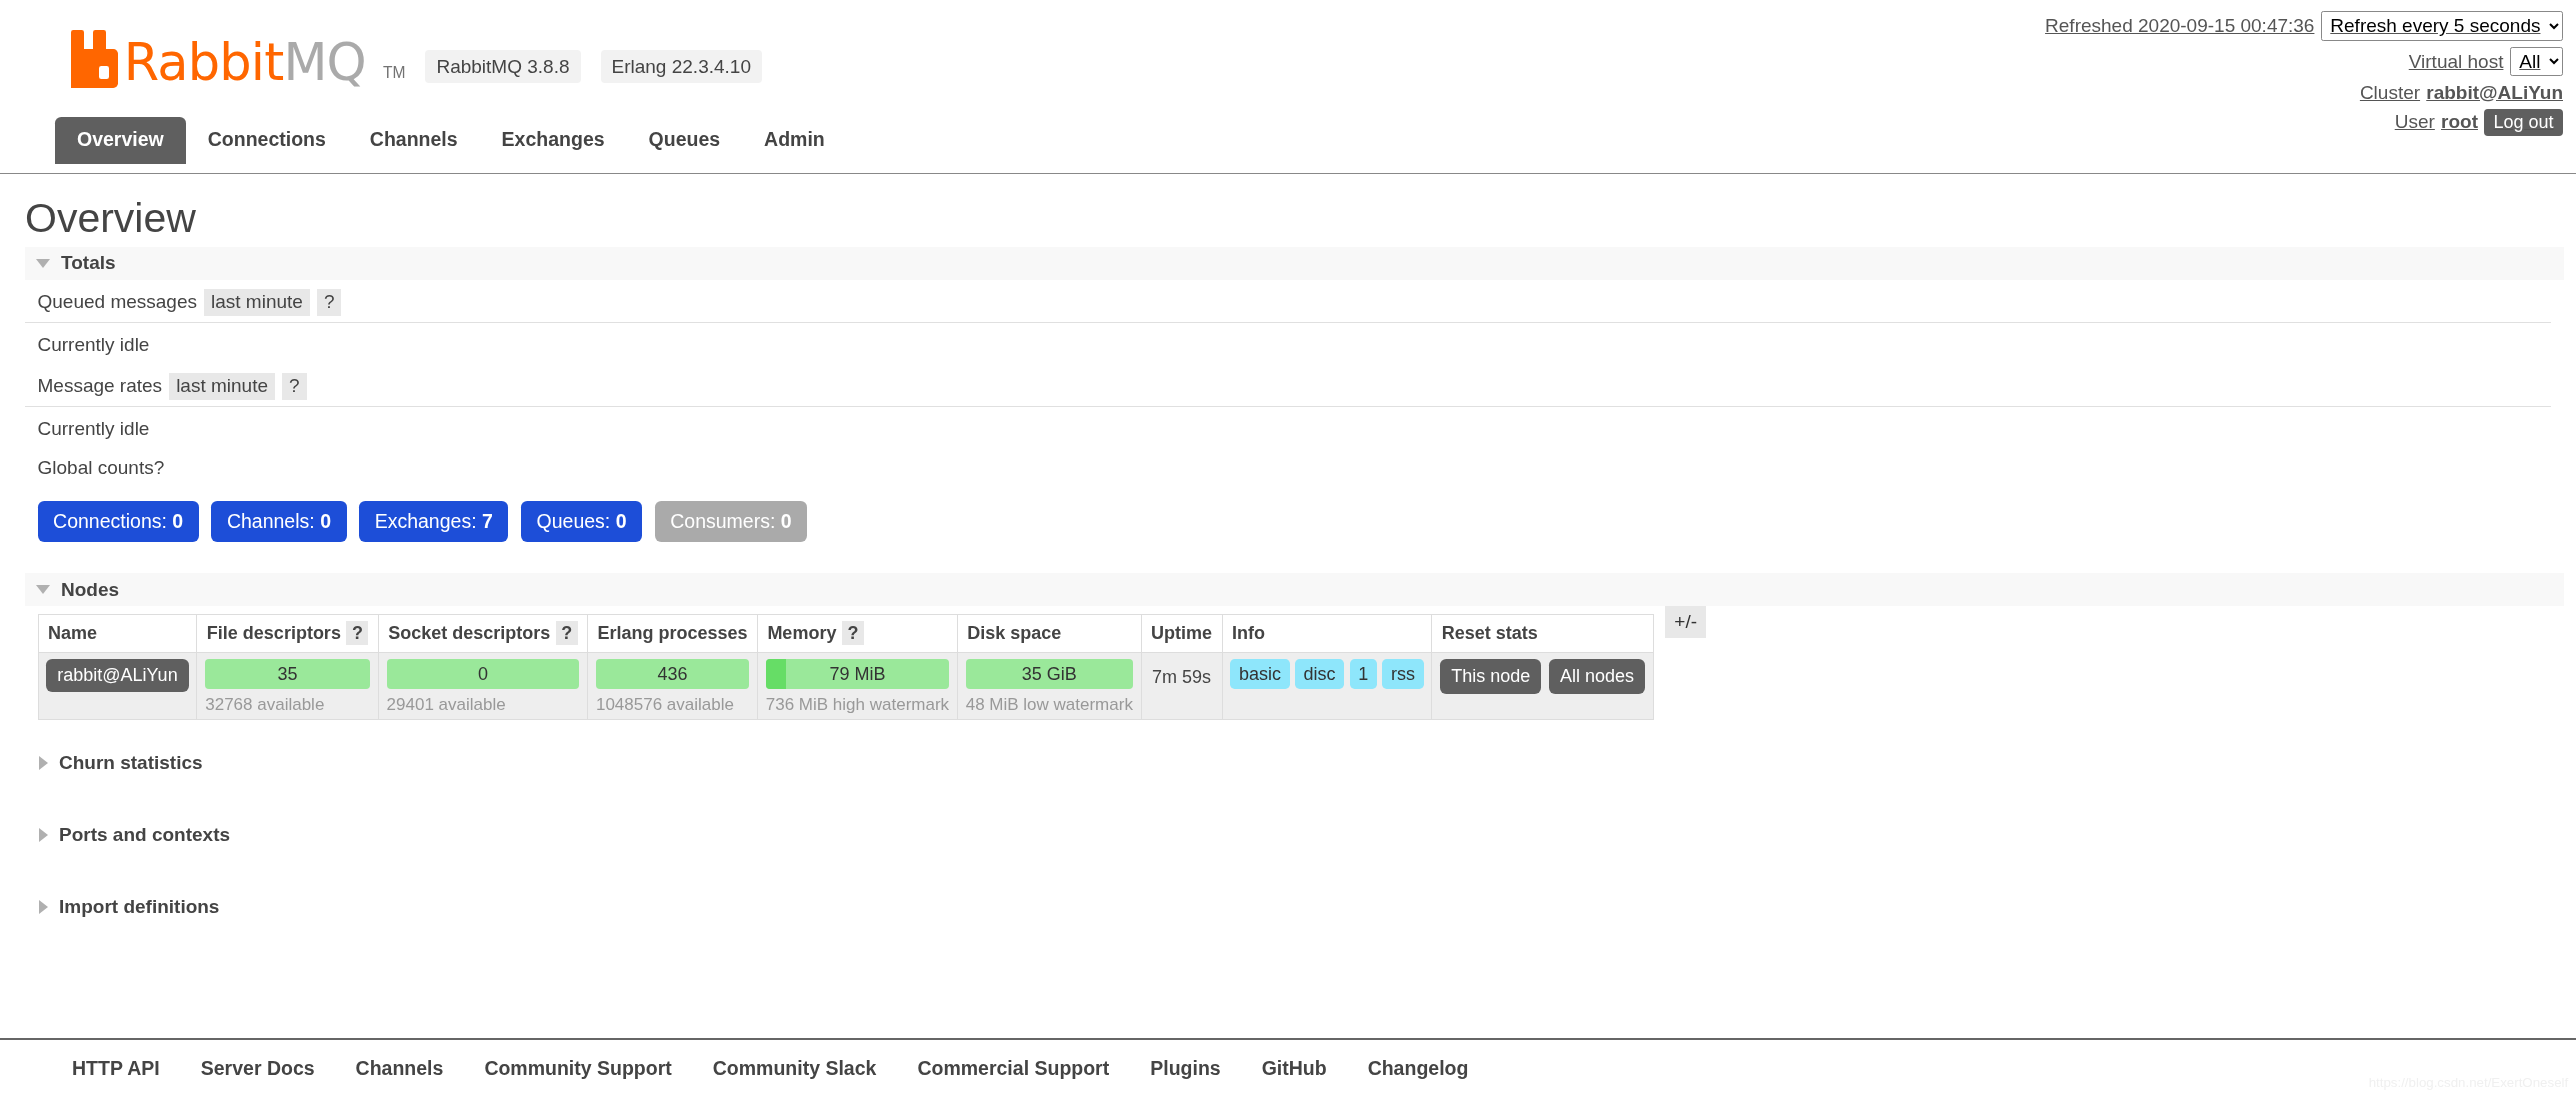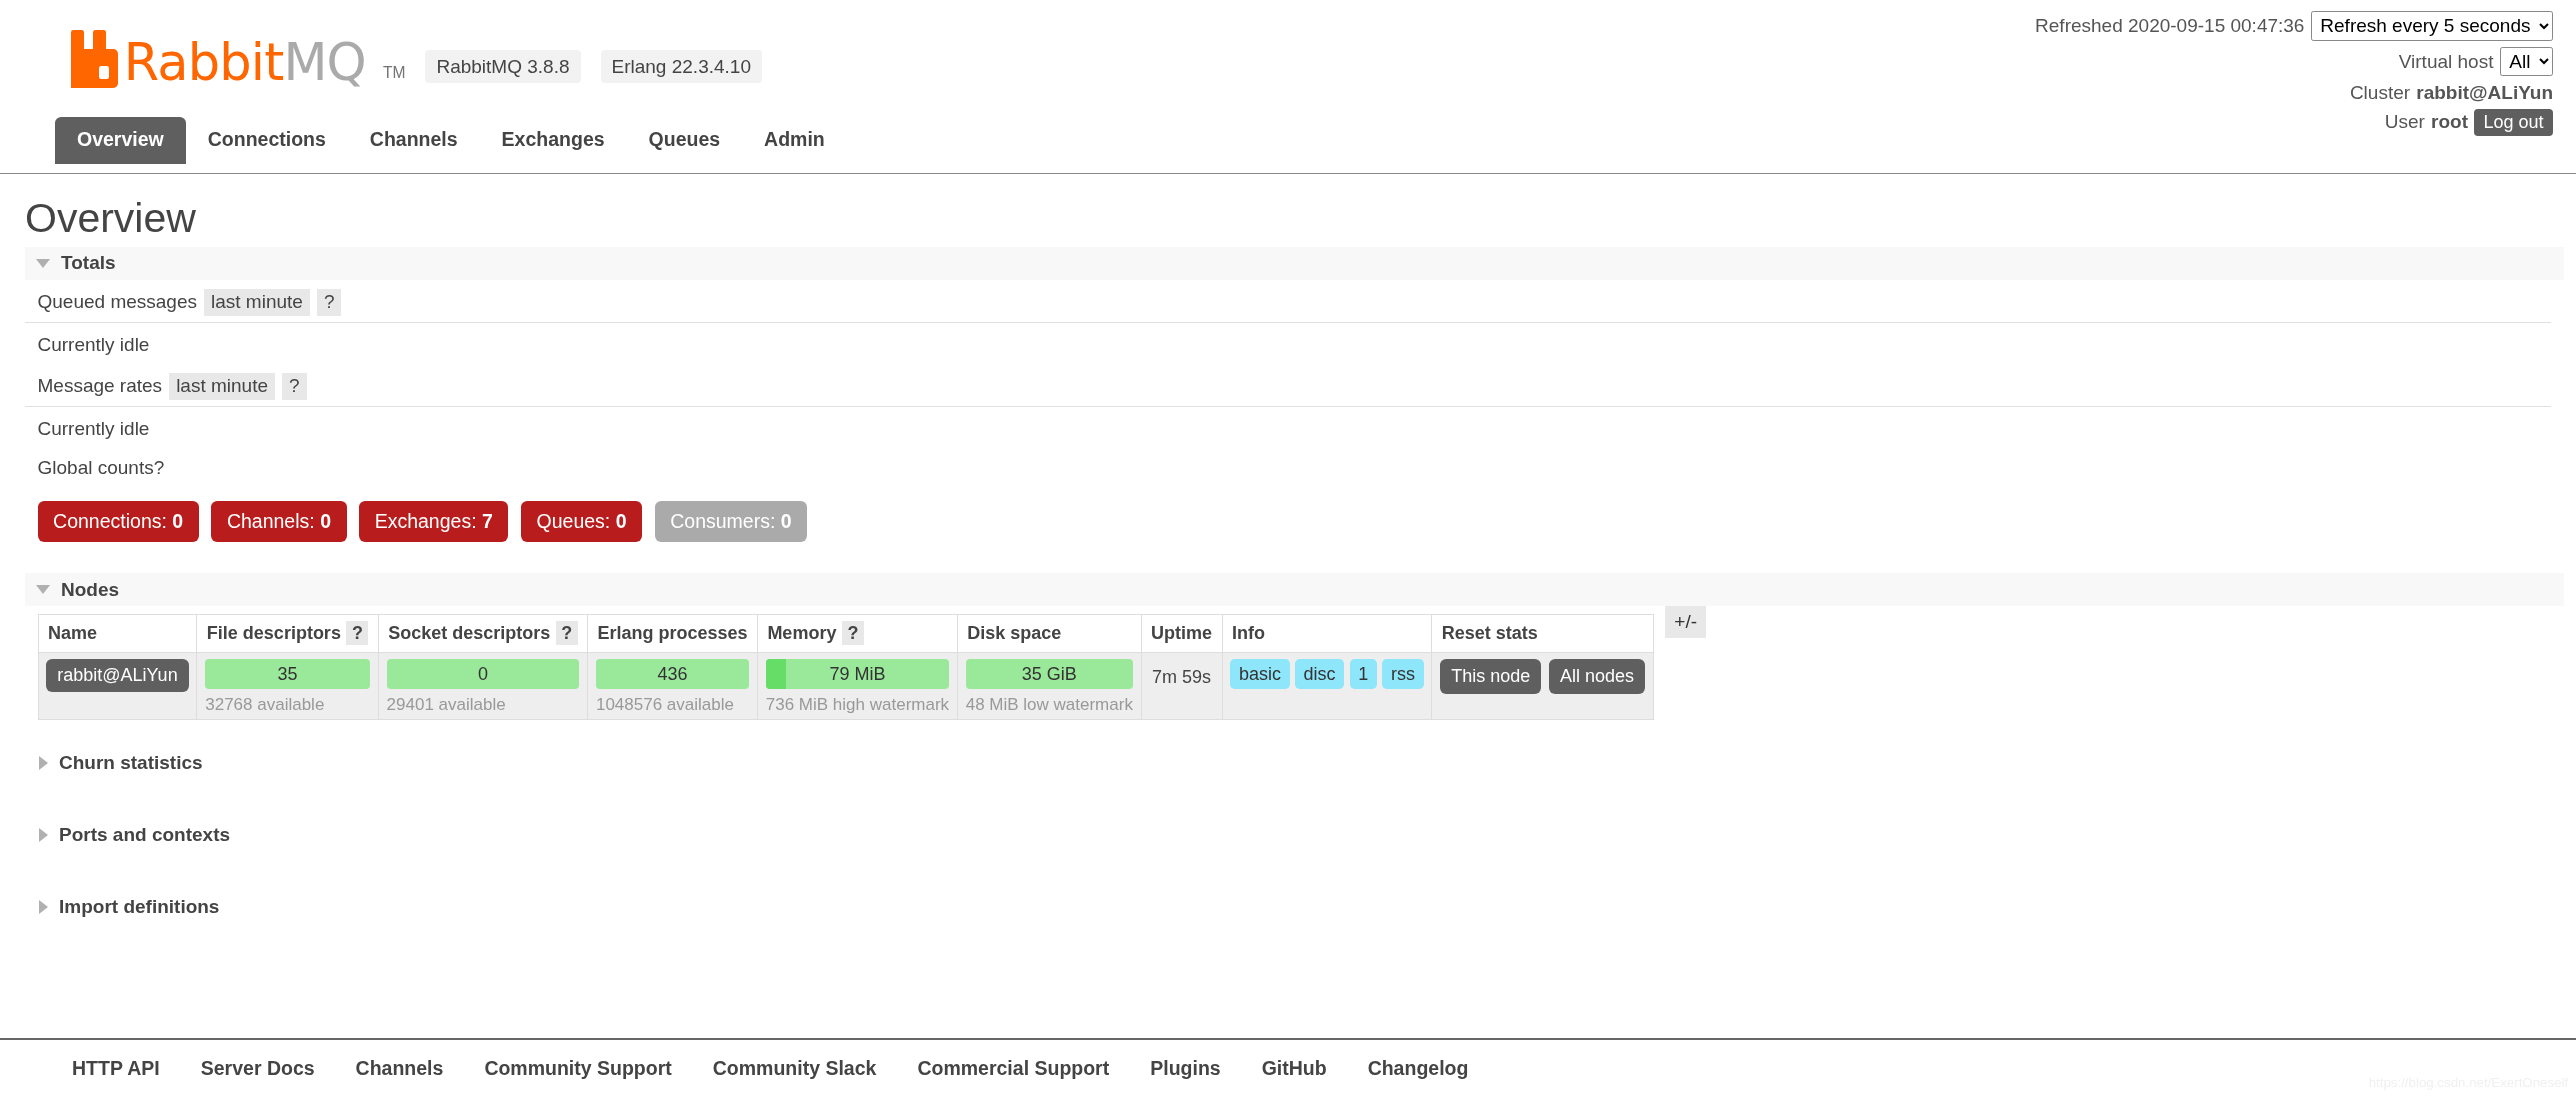--- a/index.html
+++ b/index.html
@@ -89,26 +89,27 @@
     padding: 5.5px 11px;
     border-radius: 3.9px;
     margin-left: 20px;
     align-self: flex-end;
     margin-bottom: 4.7px;
     white-space: nowrap;
   }
 
   #header-right {
     position: absolute;
-    right: 23px;
+    right: 13px;
     top: 11px;
     text-align: right;
     font-size: 19px;
     color: #555;
     line-height: 1.05;
+    text-decoration: underline;
   }
   .hr-row {
     display: flex;
     justify-content: flex-end;
     align-items: center;
     margin-bottom: 6.2px;
     white-space: nowrap;
   }
   .hr-label { margin-right: 6.2px; color: #555; }
   select.hr-select {
@@ -242,21 +243,21 @@
     align-items: center;
   }
 
   
   #global-counts {
     margin: 17px 12.5px 0 25px;
     display: flex;
     gap: 12.5px;
   }
   .count-pill {
-    background: #b91c1c;
+    background: #1d4ed8;
     color: #fff;
     border-radius: 6.2px;
     padding: 9.4px 15.6px;
     font-size: 19.5px;
     cursor: pointer;
     white-space: nowrap;
   }
   .count-pill b { font-weight: bold; }
   .count-pill.muted { background: #aaaaaa; }
 

